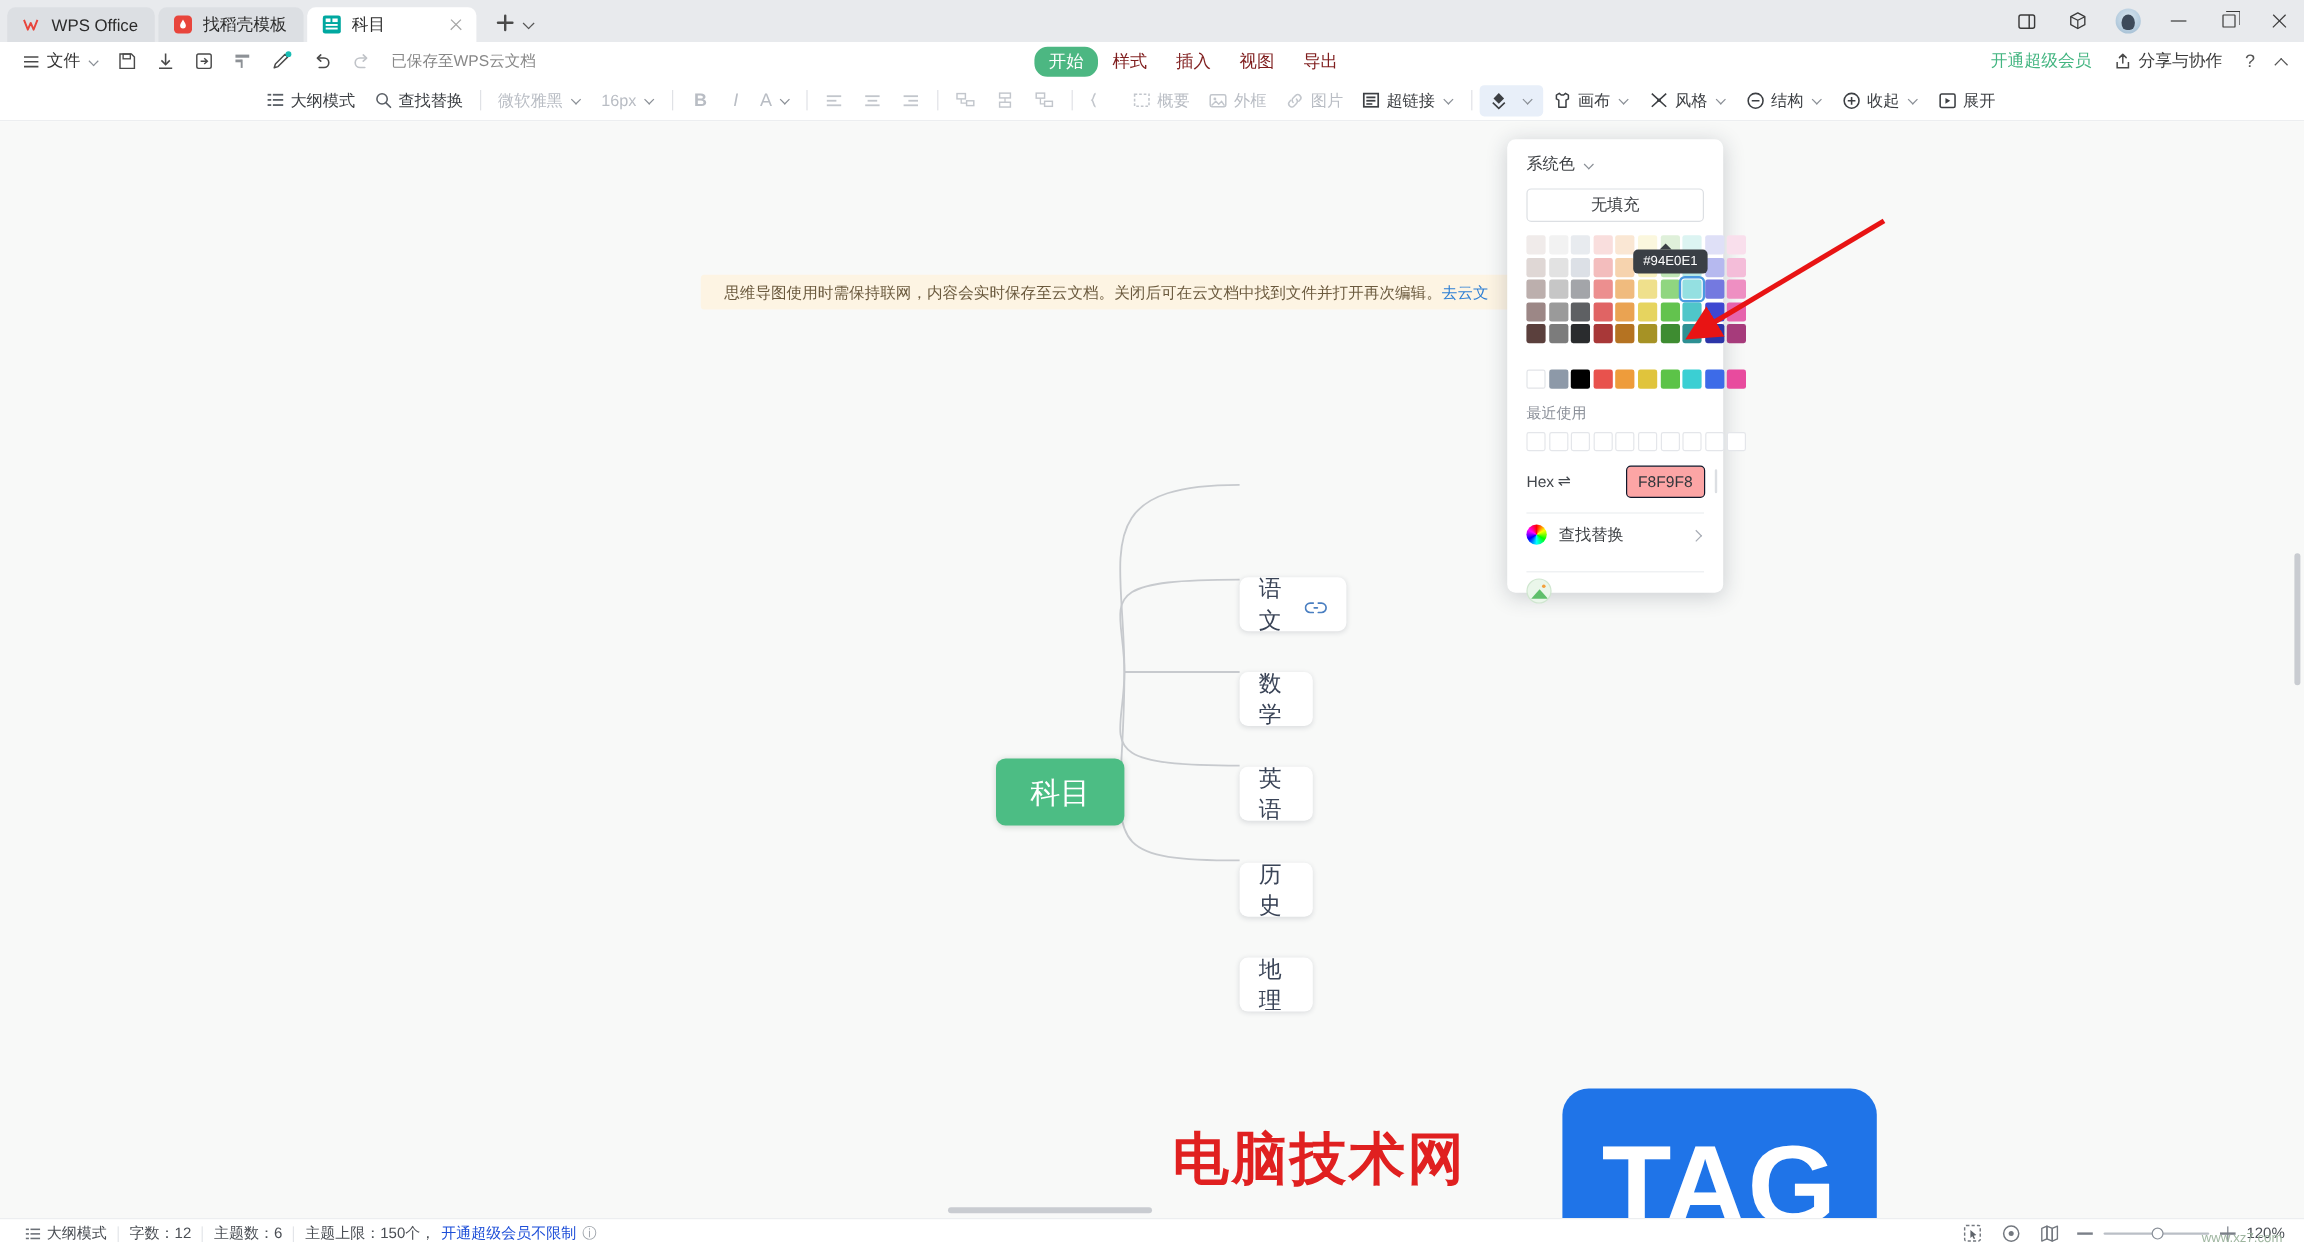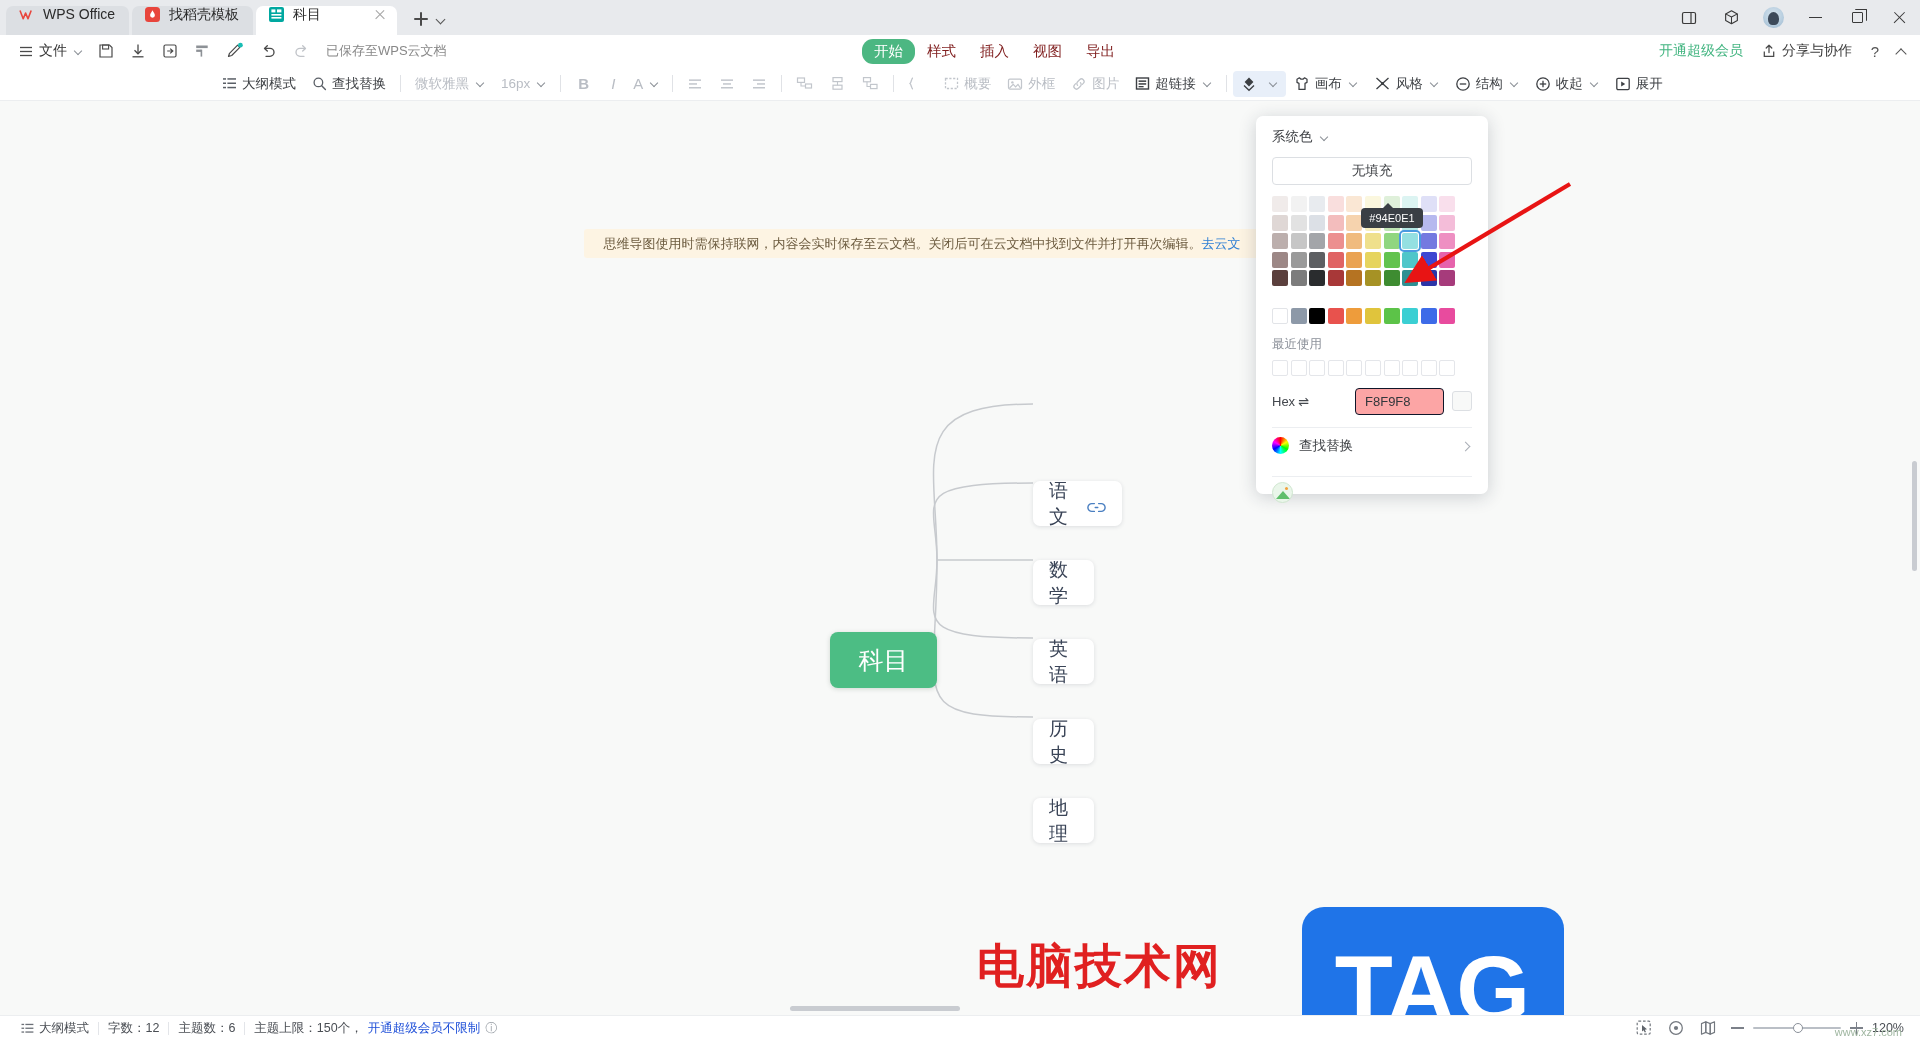--- a/index.html
+++ b/index.html
@@ -12,21 +12,21 @@
   }
   .app { position: relative; width: 1920px; height: 1040px; background: #fff; }
 
   
   .titlebar {
     position: absolute; top: 0; left: 0; width: 1920px; height: 35px;
     background: #e8eaed; display: flex; align-items: flex-end;
   }
   .tabstrip { display: flex; align-items: flex-end; height: 35px; padding-left: 6px; gap: 3px; }
   .tab {
-    display: flex; align-items: flex-start; gap: 8px;
+    display: flex; align-items: center; gap: 8px;
     height: 29px; padding: 0 14px 0 12px;
     border-radius: 7px 7px 0 0;
     font-size: 14px; color: #2b2b2b; cursor: default;
     background: #dcdfe3; white-space: nowrap; margin-top: 44px;
   }
   .tab.doc { background: #dcdfe3; }
   .tab.active { background: #ffffff; padding-right: 8px; }
   .tab .tabicon { width: 17px; height: 17px; flex: 0 0 17px; display: inline-block; position: relative; }
   .ico-wps { background: transparent; }
   .ico-wps svg, .ico-d svg, .ico-mm svg { display: block; }
@@ -158,21 +158,21 @@
     color:#fff; font-size: 95px; font-weight: bold; letter-spacing: 1px; }
 
   
   .vscroll { position: absolute; right: 3px; top: 360px; width: 5px; height: 110px;
     background: #c9ccd1; border-radius: 3px; }
   .hscroll { position: absolute; left: 790px; bottom: 4px; width: 170px; height: 5px;
     background: #c9ccd1; border-radius: 3px; }
 
   
   .panel {
-    position: absolute; left: 1256px; top: 116px; width: 232px; height: 378px;
+    position: absolute; left: 1256px; top: 116px; width: 180px; height: 378px;
     background: #fff; border-radius: 7px; box-shadow: 0 3px 18px rgba(30,40,60,.20);
     padding: 12px 16px 0 16px; z-index: 40;
   }
   .panel-h { font-size: 13.5px; color: #3c3f43; display:flex; align-items:center; gap:5px; }
   .nofill {
     margin-top: 11px; height: 28px; border: 1px solid #dcdfe3; border-radius: 4px;
     display: flex; align-items: center; justify-content: center; font-size: 13.5px; color: #3c3f43;
   }
   .swatches { margin-top: 11px; display: grid; grid-template-columns: repeat(10, 16px);
     grid-auto-rows: 16px; gap: 2.6px; }

